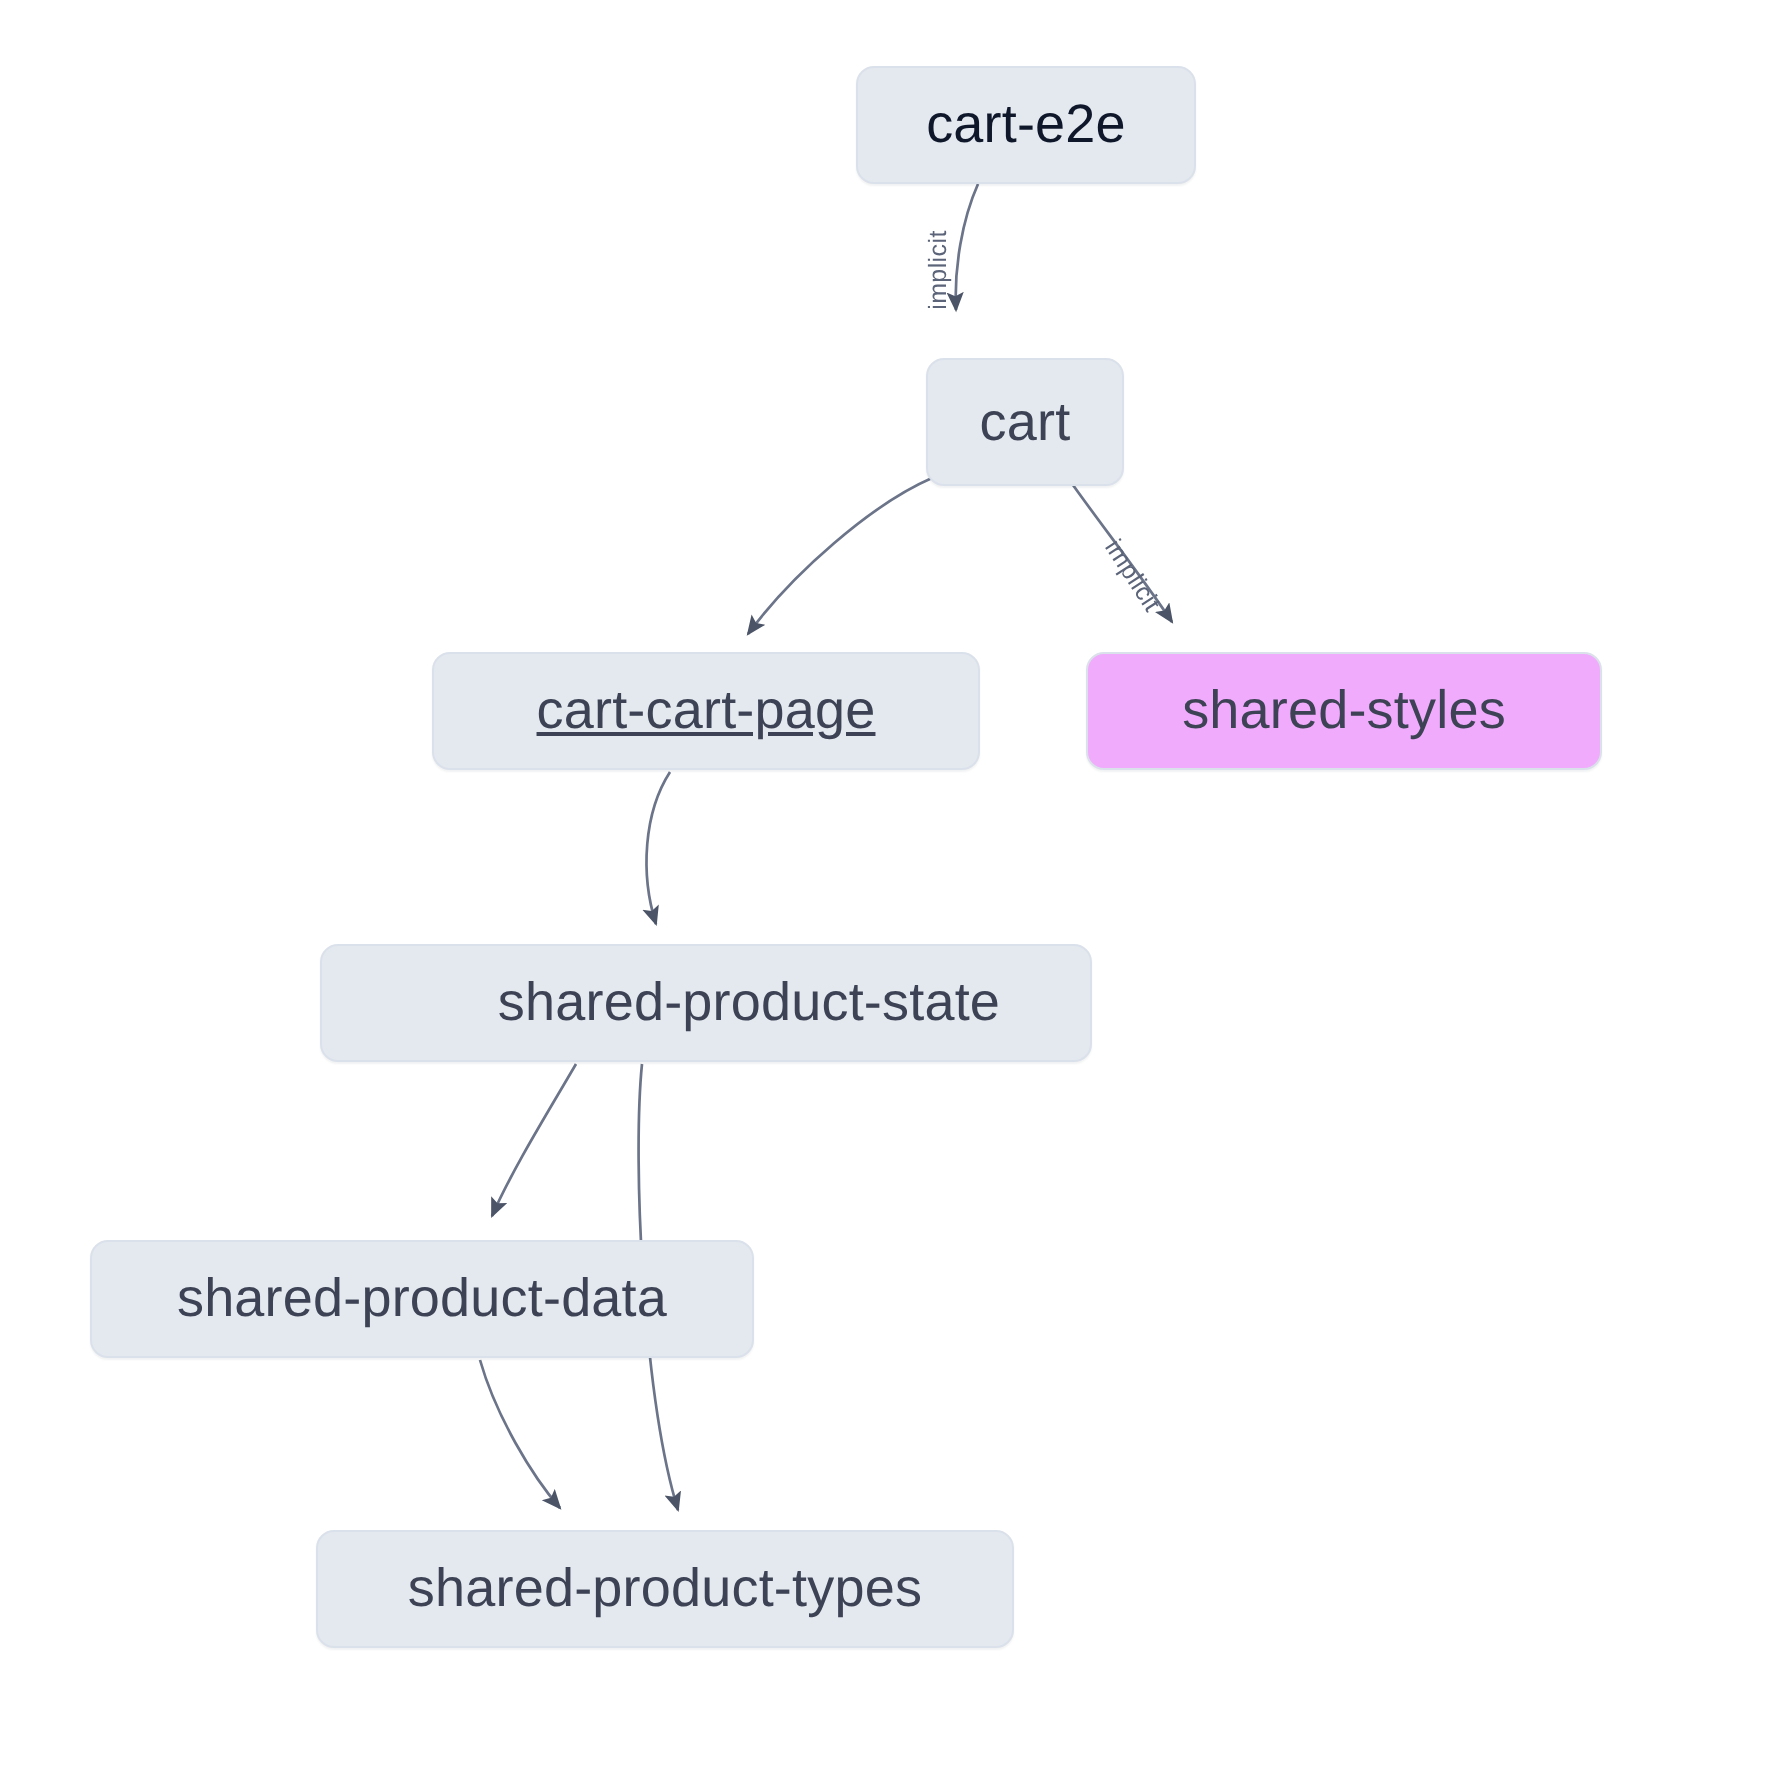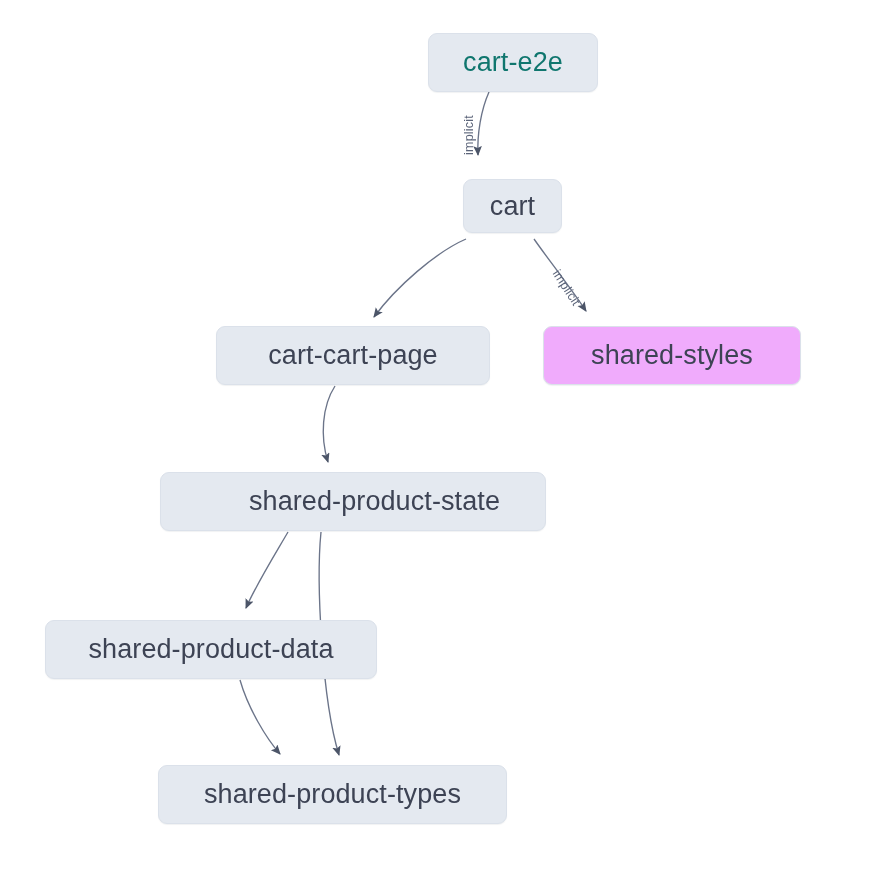--- a/index.html
+++ b/index.html
@@ -79,26 +79,26 @@
         <text class="edge-label" x="563" y="290" fill="#5b6479" text-anchor="middle" transform="rotate(57,563,290)">implicit</text>
         <path d="M 335,386 C 322,406 320,437 328,462" class="edge-path" stroke="#6b7489" marker-end="url(#arrowhead)"></path>
         <path d="M 288,532 C 274,556 256,585 246,608" class="edge-path" stroke="#6b7489" marker-end="url(#arrowhead)"></path>
         <path d="M 321,532 C 316,582 322,700 339,755" class="edge-path" stroke="#6b7489" marker-end="url(#arrowhead)"></path>
         <path d="M 240,680 C 248,708 266,738 280,754" class="edge-path" stroke="#6b7489" marker-end="url(#arrowhead)"></path>
       </g>
   </svg>
 
   <div id="nodes-group">
       <div class="node" style="left: 428px; top: 33px; width: 170px; height: 59px; background: rgb(228, 233, 240); border-color: rgb(219, 225, 234);">
-        <span class="node-label" style="color: #0f766e;">cart-e2e</span>
+        <span class="node-label" style="color: #0f172a;">cart-e2e</span>
       </div>
-      <div class="node" style="left: 463px; top: 179px; width: 99px; height: 54px; background: rgb(228, 233, 240); border-color: rgb(219, 225, 234);">
+      <div class="node" style="left: 463px; top: 179px; width: 99px; height: 64px; background: rgb(228, 233, 240); border-color: rgb(219, 225, 234);">
         <span class="node-label" style="color: rgb(61, 67, 84);">cart</span>
       </div>
-      <div class="node" style="left: 216px; top: 326px; width: 274px; height: 59px; background: rgb(228, 233, 240); border-color: rgb(219, 225, 234);">
+      <div class="node" style="left: 216px; top: 326px; width: 274px; height: 59px; background: rgb(228, 233, 240); border-color: rgb(219, 225, 234); text-decoration: underline;">
         <span class="node-label" style="color: rgb(61, 67, 84);">cart-cart-page</span>
       </div>
       <div class="node" style="left: 543px; top: 326px; width: 258px; height: 59px; background: #f0abfc; border-color: rgb(219, 225, 234);">
         <span class="node-label" style="color: rgb(61, 67, 84);">shared-styles</span>
       </div>
       <div class="node" style="left: 160px; top: 472px; width: 386px; height: 59px; background: rgb(228, 233, 240); border-color: rgb(219, 225, 234);">
         <span class="node-label" style="color: rgb(61, 67, 84); margin-left: 43px;">shared-product-state</span>
       </div>
       <div class="node" style="left: 45px; top: 620px; width: 332px; height: 59px; background: rgb(228, 233, 240); border-color: rgb(219, 225, 234);">
         <span class="node-label" style="color: rgb(61, 67, 84);">shared-product-data</span>

